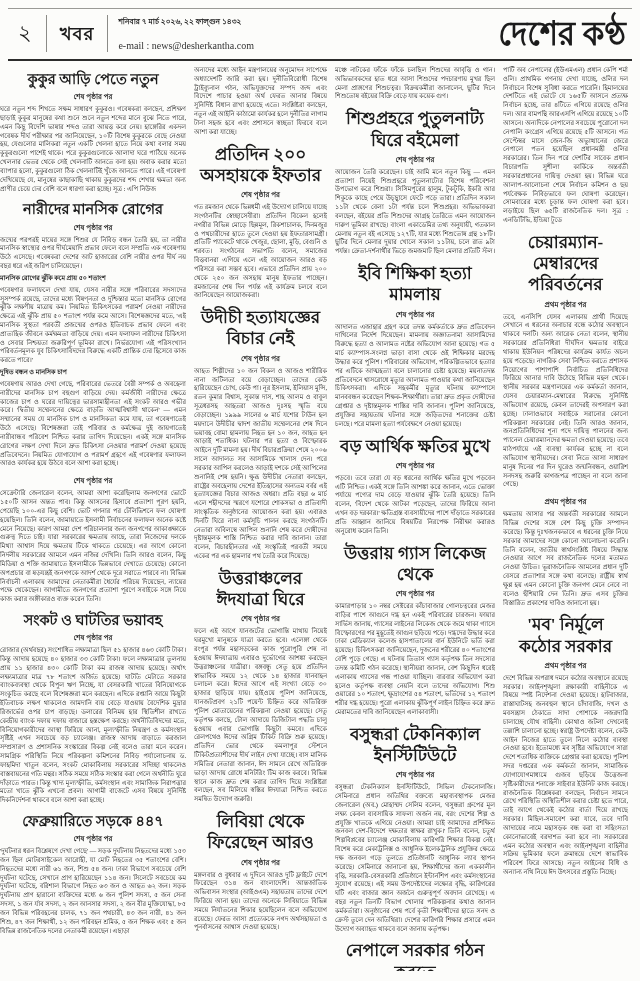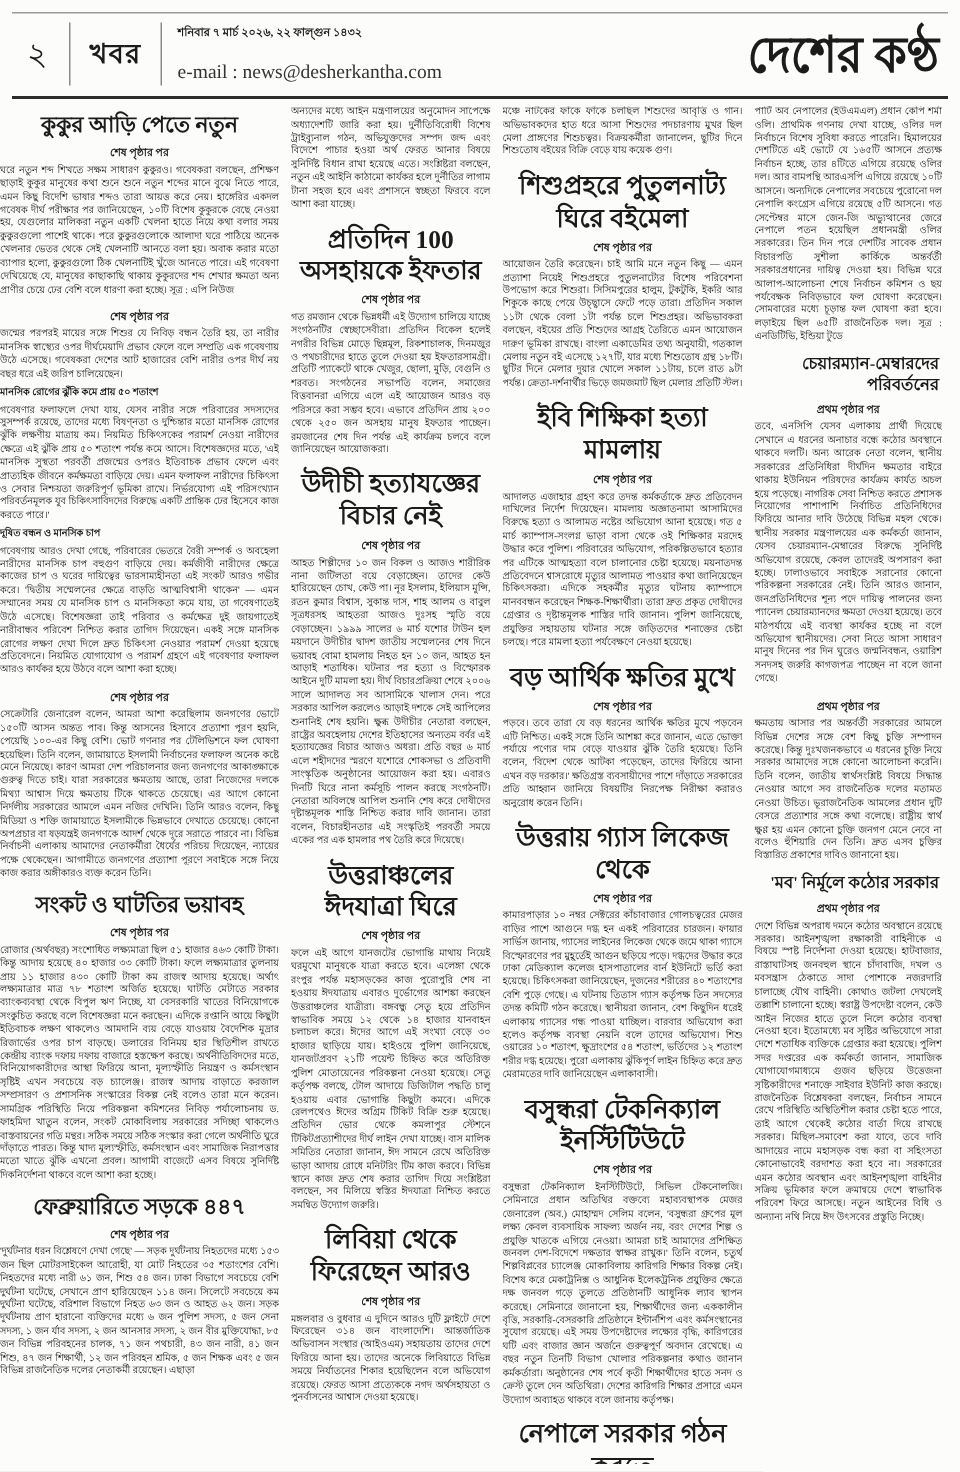--- a/index.html
+++ b/index.html
@@ -12,39 +12,39 @@
   .header{
     display:flex;align-items:center;
     margin:8px 8px 0 8px;border-top:1px solid #9a9a96;
     padding:5px 2px 4px 2px;
   }
   .pagenum{font-size:21px;font-weight:400;padding:2px 14px 2px 8px;line-height:1;}
   .hsep{width:1px;align-self:stretch;background:#8b8b87;margin:1px 0;}
   .section-title{font-size:18px;font-weight:800;padding:0 13px;line-height:1;letter-spacing:1px;}
   .dateline-wrap{padding:2px 0 2px 10px;display:flex;flex-direction:column;gap:12px;}
   .dateline{font-size:7.5px;font-weight:700;}
-  .email{font-size:13px;color:#333;}
+  .email{font-size:10px;color:#333;}
   .masthead{margin-left:auto;font-size:31px;font-weight:900;letter-spacing:0;padding-right:4px;
     transform:scaleY(1.08);line-height:1;}
   .header-rule{height:2px;background:#2c2c2c;margin:2px 8px 0 8px;}
   
   .columns{display:flex;gap:8px;padding:5px 8px 0 0;align-items:flex-start;height:905px;overflow:hidden;}
   .col{overflow:hidden;height:100%;}
   .col.c0{width:186px;}
   .col.c1{width:133px;}
   .col.c2{width:160px;}
   .col.c3{width:125px;}
   
   .article{margin-bottom:7px;}
   .headline{
     text-align:center;font-weight:800;margin:4px 2px 3px 2px;line-height:1.25;
     font-size:17px;
   }
   .c0 .headline{font-size:14.5px;}
-  .c3 .headline{font-size:11px;text-align:right;}
+  .c3 .headline{font-size:17px;}
   .kicker{font-weight:800;font-size:7.2px;margin:0 0 2px 0;text-align:center;}
   p.bodytext{
     font-size:6.45px;line-height:1.37;text-align:justify;margin:0 0 3px 0;color:#151515;
     word-break:break-word;
   }
   p.bodytext.bold{font-weight:800;}
 </style>
 </head>
 <body>
 
@@ -64,20 +64,21 @@
   <div class="header-rule"></div>
 
   <div class="columns">
       <div class="col c0">
         <div class="article">
       <h2 class="headline">কুকুর আড়ি পেতে নতুন</h2>
       <div class="kicker">শেষ পৃষ্ঠার পর</div>
     <p class="bodytext">ঘরে নতুন শব্দ শিখতে সক্ষম সাধারণ কুকুরও। গবেষকরা বলছেন, প্রশিক্ষণ ছাড়াই কুকুর মানুষের কথা শুনে শুনে নতুন শব্দের মানে বুঝে নিতে পারে, এমন কিছু বিদেশি ভাষার শব্দও তারা আয়ত্ত করে নেয়। হাঙ্গেরির একদল গবেষক দীর্ঘ পরীক্ষার পর জানিয়েছেন, ১০টি বিশেষ কুকুরকে বেছে নেওয়া হয়, যেগুলোর মালিকরা নতুন একটি খেলনা হাতে নিয়ে কথা বলার সময় কুকুরগুলো পাশেই থাকে। পরে কুকুরগুলোকে আলাদা ঘরে পাঠিয়ে অনেক খেলনার ভেতর থেকে সেই খেলনাটি আনতে বলা হয়। অবাক করার মতো ব্যাপার হলো, কুকুরগুলো ঠিক খেলনাটিই খুঁজে আনতে পারে। এই গবেষণা দেখিয়েছে যে, মানুষের কাছাকাছি থাকায় কুকুরদের শব্দ শেখার ক্ষমতা অন্য প্রাণীর চেয়ে ঢের বেশি বলে ধারণা করা হচ্ছে। সূত্র : এপি নিউজ</p>
         </div>
         <div class="article">
+      <h2 class="headline">নারীদের মানসিক রোগের</h2>
       <div class="kicker">শেষ পৃষ্ঠার পর</div>
     <p class="bodytext">জন্মের পরপরই মায়ের সঙ্গে শিশুর যে নিবিড় বন্ধন তৈরি হয়, তা নারীর মানসিক স্বাস্থ্যের ওপর দীর্ঘমেয়াদি প্রভাব ফেলে বলে সম্প্রতি এক গবেষণায় উঠে এসেছে। গবেষকরা দেশের আট হাজারের বেশি নারীর ওপর দীর্ঘ নয় বছর ধরে এই জরিপ চালিয়েছেন।</p>
           <p class="bodytext bold">মানসিক রোগের ঝুঁকি কমে প্রায় ৫০ শতাংশ</p>
           <p class="bodytext">গবেষণার ফলাফলে দেখা যায়, যেসব নারীর সঙ্গে পরিবারের সদস্যদের সুসম্পর্ক রয়েছে, তাদের মধ্যে বিষণ্নতা ও দুশ্চিন্তার মতো মানসিক রোগের ঝুঁকি লক্ষণীয় মাত্রায় কম। নিয়মিত চিকিৎসকের পরামর্শ নেওয়া নারীদের ক্ষেত্রে এই ঝুঁকি প্রায় ৫০ শতাংশ পর্যন্ত কমে আসে। বিশেষজ্ঞদের মতে, 'এই মানসিক সুস্থতা পরবর্তী প্রজন্মের ওপরও ইতিবাচক প্রভাব ফেলে এবং প্রাত্যহিক জীবনে কর্মক্ষমতা বাড়িয়ে দেয়। এমন ফলাফল নারীদের চিকিৎসা ও সেবার নিশ্চয়তা জরুরিপূর্ণ ভূমিকা রাখে। নির্ভরযোগ্য এই পরিসংখ্যান পরিবর্তনমূলক যুব চিকিৎসাবিদদের বিরুদ্ধে একটি প্রান্তিক ঢের হিসেবে কাজ করতে পারে।'</p>
           <p class="bodytext bold">দূষিত বন্ধন ও মানসিক চাপ</p>
           <p class="bodytext">গবেষণায় আরও দেখা গেছে, পরিবারের ভেতরে বৈরী সম্পর্ক ও অবহেলা নারীদের মানসিক চাপ বহুগুণ বাড়িয়ে দেয়। কর্মজীবী নারীদের ক্ষেত্রে কাজের চাপ ও ঘরের দায়িত্বের ভারসাম্যহীনতা এই সংকট আরও গভীর করে। 'দ্বিতীয় সম্মেলনের ক্ষেত্রে বাড়তি আত্মবিশ্বাসী থাকেন' — এমন সম্মানের সময় যে মানসিক চাপ ও মানসিকতা কমে যায়, তা গবেষণাতেই উঠে এসেছে। বিশেষজ্ঞরা তাই পরিবার ও কর্মক্ষেত্র দুই জায়গাতেই নারীবান্ধব পরিবেশ নিশ্চিত করার তাগিদ দিয়েছেন। একই সঙ্গে মানসিক রোগের লক্ষণ দেখা দিলে দ্রুত চিকিৎসা নেওয়ার পরামর্শ দেওয়া হয়েছে প্রতিবেদনে। নিয়মিত যোগাযোগ ও পরামর্শ গ্রহণে এই গবেষণার ফলাফল আরও কার্যকর হয়ে উঠবে বলে আশা করা হচ্ছে।</p>
         </div>
         <div class="article">
       <div class="kicker">শেষ পৃষ্ঠার পর</div>
     <p class="bodytext">সেক্রেটারি জেনারেল বলেন, আমরা আশা করেছিলাম জনগণের ভোটে ১৫০টি আসন অন্তত পাব। কিন্তু আসনের হিসাবে প্রত্যাশা পূরণ হয়নি, পেয়েছি ১০০-এর কিছু বেশি। ভোট গণনার পর টেলিভিশনে ফল ঘোষণা হয়েছিল। তিনি বলেন, জামায়াতে ইসলামী নির্বাচনের ফলাফল অনেক কষ্টে মেনে নিয়েছে। কারণ আমরা দেশ পরিচালনার জন্য জনগণের আকাঙ্ক্ষাকে গুরুত্ব দিতে চাই। যারা সরকারের ক্ষমতায় আছে, তারা নিজেদের দলকে মিথ্যা আশ্বাস দিয়ে ক্ষমতায় টিকে থাকতে চেয়েছে। এর আগে কোনো নির্দলীয় সরকারের আমলে এমন নজির দেখিনি। তিনি আরও বলেন, কিছু মিডিয়া ও শক্তি জামায়াতে ইসলামীকে ভিন্নভাবে দেখাতে চেয়েছে। কোনো অপপ্রচার বা ষড়যন্ত্রই জনগণকে আদর্শ থেকে দূরে সরাতে পারবে না। বিভিন্ন নির্বাচনী এলাকায় আমাদের নেতাকর্মীরা ধৈর্যের পরিচয় দিয়েছেন, ন্যায়ের পক্ষে থেকেছেন। আগামীতে জনগণের প্রত্যাশা পূরণে সবাইকে সঙ্গে নিয়ে কাজ করার অঙ্গীকারও ব্যক্ত করেন তিনি।</p>
@@ -92,21 +93,21 @@
       <div class="kicker">শেষ পৃষ্ঠার পর</div>
     <p class="bodytext">'দুর্ঘটনার ধরন বিশ্লেষণে দেখা গেছে' — সড়ক দুর্ঘটনায় নিহতদের মধ্যে ১৫৩ জন ছিল মোটরসাইকেল আরোহী, যা মোট নিহতের ৩৫ শতাংশের বেশি। নিহতদের মধ্যে নারী ৬১ জন, শিশু ৫৪ জন। ঢাকা বিভাগে সবচেয়ে বেশি দুর্ঘটনা ঘটেছে, সেখানে প্রাণ হারিয়েছেন ১১৪ জন। সিলেটে সবচেয়ে কম দুর্ঘটনা ঘটেছে, বরিশাল বিভাগে নিহত ৬৩ জন ও আহত ৬২ জন। সড়ক দুর্ঘটনায় প্রাণ হারানো ব্যক্তিদের মধ্যে ৬ জন পুলিশ সদস্য, ৫ জন সেনা সদস্য, ১ জন র্যাব সদস্য, ২ জন আনসার সদস্য, ২ জন বীর মুক্তিযোদ্ধা, ৮৫ জন বিভিন্ন পরিবহনের চালক, ৭১ জন পথচারী, ৪৩ জন নারী, ৪১ জন শিশু, ৪৭ জন শিক্ষার্থী, ১২ জন পরিবহন শ্রমিক, ৫ জন শিক্ষক এবং ৫ জন বিভিন্ন রাজনৈতিক দলের নেতাকর্মী রয়েছেন। এছাড়া</p>
         </div>
       </div>
       <div class="col c1">
         <div class="article">
 
     <p class="bodytext">অন্যদের মধ্যে আইন মন্ত্রণালয়ের অনুমোদন সাপেক্ষে অধ্যাদেশটি জারি করা হয়। দুর্নীতিবিরোধী বিশেষ ট্রাইব্যুনাল গঠন, অভিযুক্তদের সম্পদ জব্দ এবং বিদেশে পাচার হওয়া অর্থ ফেরত আনার বিষয়ে সুনির্দিষ্ট বিধান রাখা হয়েছে এতে। সংশ্লিষ্টরা বলছেন, নতুন এই আইনি কাঠামো কার্যকর হলে দুর্নীতির লাগাম টানা সহজ হবে এবং প্রশাসনে স্বচ্ছতা ফিরবে বলে আশা করা যাচ্ছে।</p>
         </div>
         <div class="article">
-      <h2 class="headline">প্রতিদিন 100 অসহায়কে ইফতার</h2>
+      <h2 class="headline">প্রতিদিন ২০০ অসহায়কে ইফতার</h2>
       <div class="kicker">শেষ পৃষ্ঠার পর</div>
     <p class="bodytext">গত রমজান থেকে ভিন্নধর্মী এই উদ্যোগ চালিয়ে যাচ্ছে সংগঠনটির স্বেচ্ছাসেবীরা। প্রতিদিন বিকেল হলেই নগরীর বিভিন্ন মোড়ে ছিন্নমূল, রিকশাচালক, দিনমজুর ও পথচারীদের হাতে তুলে দেওয়া হয় ইফতারসামগ্রী। প্রতিটি প্যাকেটে থাকে খেজুর, ছোলা, মুড়ি, বেগুনি ও শরবত। সংগঠনের সভাপতি বলেন, সমাজের বিত্তবানরা এগিয়ে এলে এই আয়োজন আরও বড় পরিসরে করা সম্ভব হবে। এভাবে প্রতিদিন প্রায় ২০০ থেকে ২৫০ জন অসহায় মানুষ ইফতার পাচ্ছেন। রমজানের শেষ দিন পর্যন্ত এই কার্যক্রম চলবে বলে জানিয়েছেন আয়োজকরা।</p>
         </div>
         <div class="article">
       <h2 class="headline">উদীচী হত্যাযজ্ঞের বিচার নেই</h2>
       <div class="kicker">শেষ পৃষ্ঠার পর</div>
     <p class="bodytext">আহত শিল্পীদের ১০ জন বিকল ও আজও শারীরিক নানা জটিলতা বয়ে বেড়াচ্ছেন। তাদের কেউ হারিয়েছেন চোখ, কেউ পা। নূর ইসলাম, ইলিয়াস মুন্সি, রতন কুমার বিশ্বাস, সুকান্ত দাস, শাহ আলম ও বাবুল সূত্রধরসহ আহতরা আজও দুঃসহ স্মৃতি বয়ে বেড়াচ্ছেন। ১৯৯৯ সালের ৬ মার্চ যশোর টাউন হল ময়দানে উদীচীর দ্বাদশ জাতীয় সম্মেলনের শেষ দিনে ভয়াবহ বোমা হামলায় নিহত হন ১০ জন, আহত হন আড়াই শতাধিক। ঘটনার পর হত্যা ও বিস্ফোরক আইনে দুটি মামলা হয়। দীর্ঘ বিচারপ্রক্রিয়া শেষে ২০০৬ সালে আদালত সব আসামিকে খালাস দেন। পরে সরকার আপিল করলেও আড়াই দশকে সেই আপিলের শুনানিই শেষ হয়নি। ক্ষুব্ধ উদীচীর নেতারা বলছেন, রাষ্ট্রের অবহেলায় দেশের ইতিহাসের অন্যতম বর্বর এই হত্যাযজ্ঞের বিচার আজও অধরা। প্রতি বছর ৬ মার্চ এলে শহীদদের স্মরণে যশোরে শোকসভা ও প্রতিবাদী সাংস্কৃতিক অনুষ্ঠানের আয়োজন করা হয়। এবারও দিনটি ঘিরে নানা কর্মসূচি পালন করছে সংগঠনটি। নেতারা অবিলম্বে আপিল শুনানি শেষ করে দোষীদের দৃষ্টান্তমূলক শাস্তি নিশ্চিত করার দাবি জানান। তারা বলেন, বিচারহীনতার এই সংস্কৃতিই পরবর্তী সময়ে একের পর এক হামলার পথ তৈরি করে দিয়েছে।</p>
         </div>
         <div class="article">
       <h2 class="headline">উত্তরাঞ্চলের ঈদযাত্রা ঘিরে</h2>

